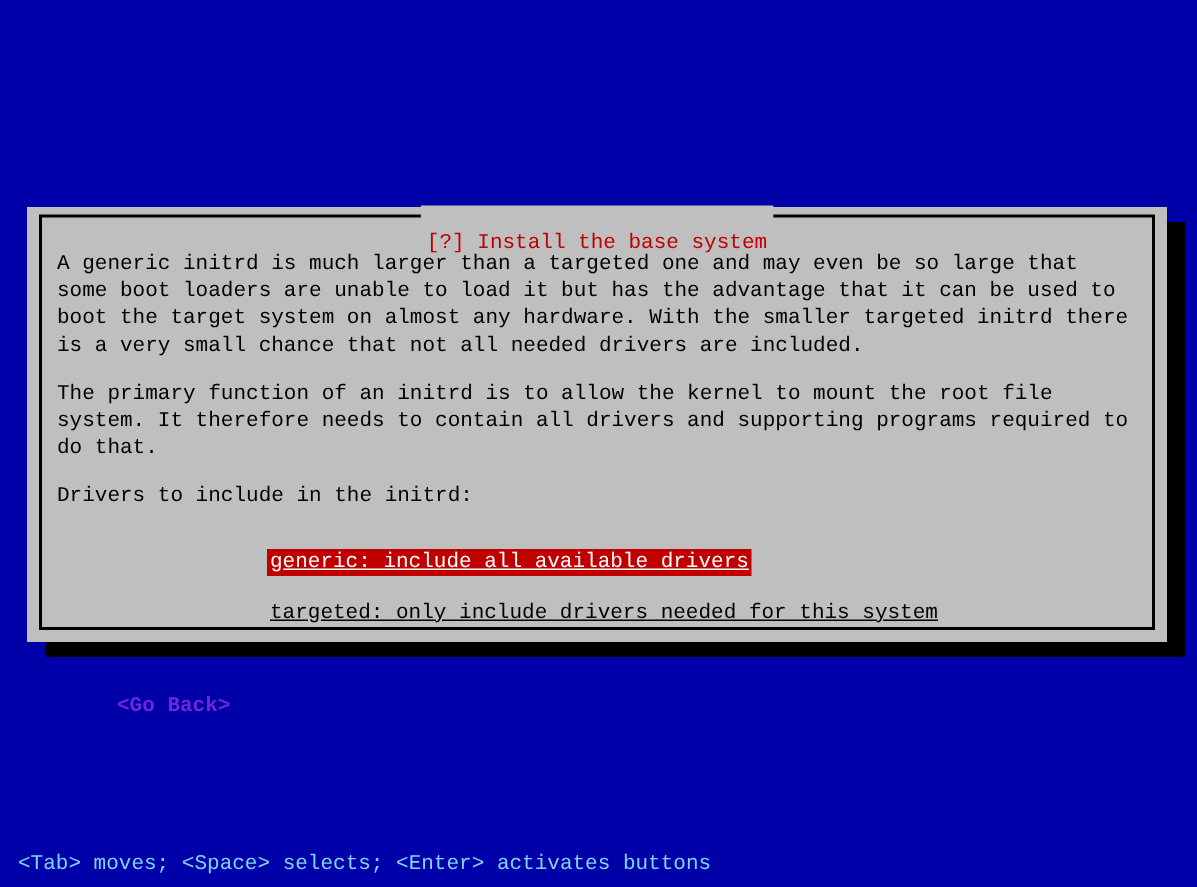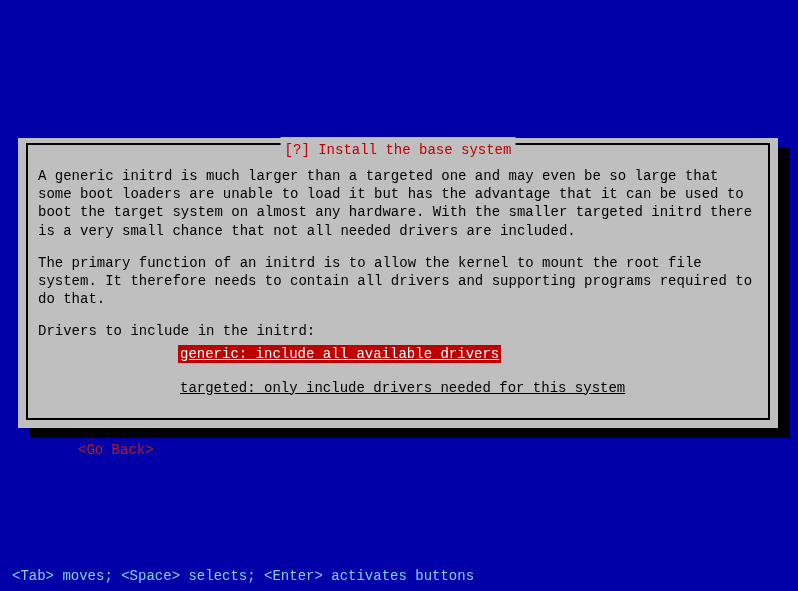--- a/index.html
+++ b/index.html
@@ -40,36 +40,36 @@
       right: 8px;
       bottom: 8px;
       border: 2px solid #000000;
     }
     .dialog-title {
       position: absolute;
       top: -8px;
       left: 50%;
       transform: translateX(-50%);
       background: #bfbfbf;
-      padding: 4px 4px;
+      padding: 16px 4px;
       color: #c00000;
       white-space: nowrap;
     }
     .dialog-content {
       position: absolute;
       top: 22px;
       left: 10px;
       right: 10px;
       color: #000000;
     }
     .para {
       margin-bottom: 14px;
     }
     .prompt {
-      margin-bottom: 4px;
+      margin-bottom: 25px;
     }
     .options {
       margin-left: 140px;
     }
     .option {
       display: inline-block;
       white-space: nowrap;
       text-decoration: underline;
     }
     .option-selected {
@@ -77,21 +77,22 @@
       color: #ffffff;
       padding: 0 2px;
     }
     .option-unselected {
       color: #000000;
       padding: 16px 2px;
     }
     .go-back {
       margin-top: 28px;
       margin-left: 40px;
-      color: #b91c1c;
+      color: #6d28d9;
+      font-weight: bold;
     }
     .footer {
       position: absolute;
       bottom: 6px;
       left: 12px;
       color: #7dd3fc;
     }
   </style>
 </head>
 <body>

